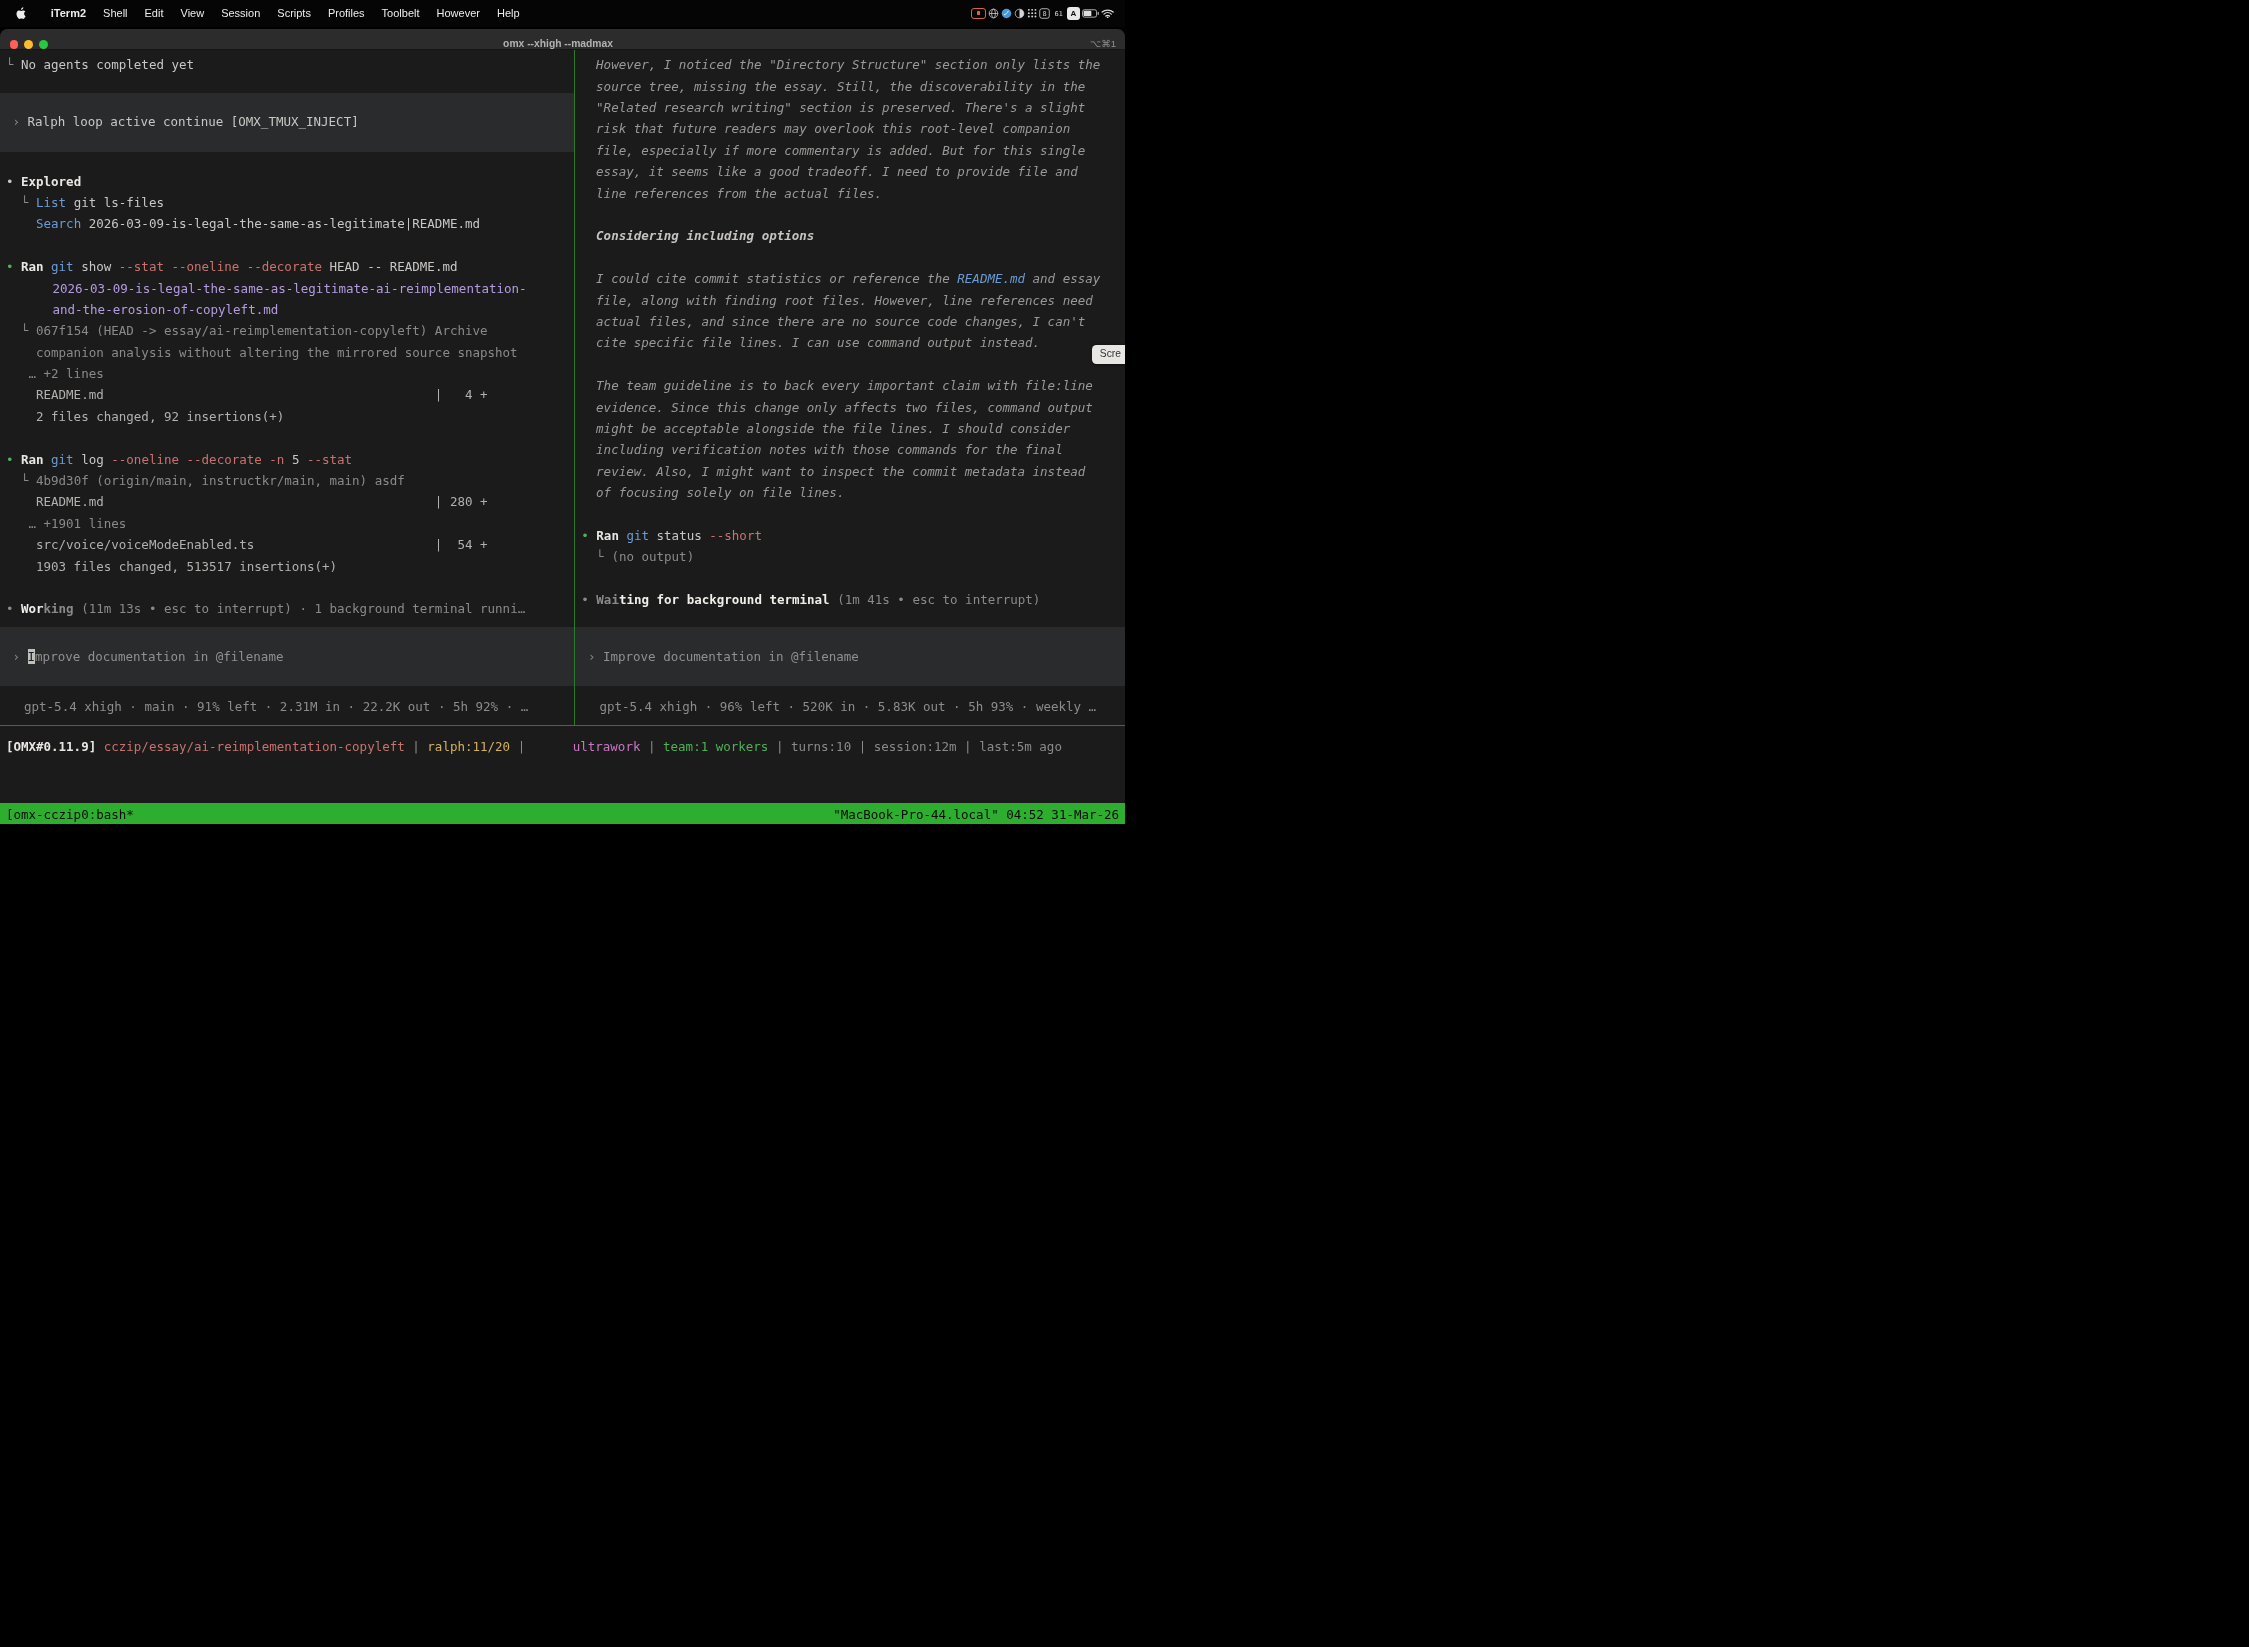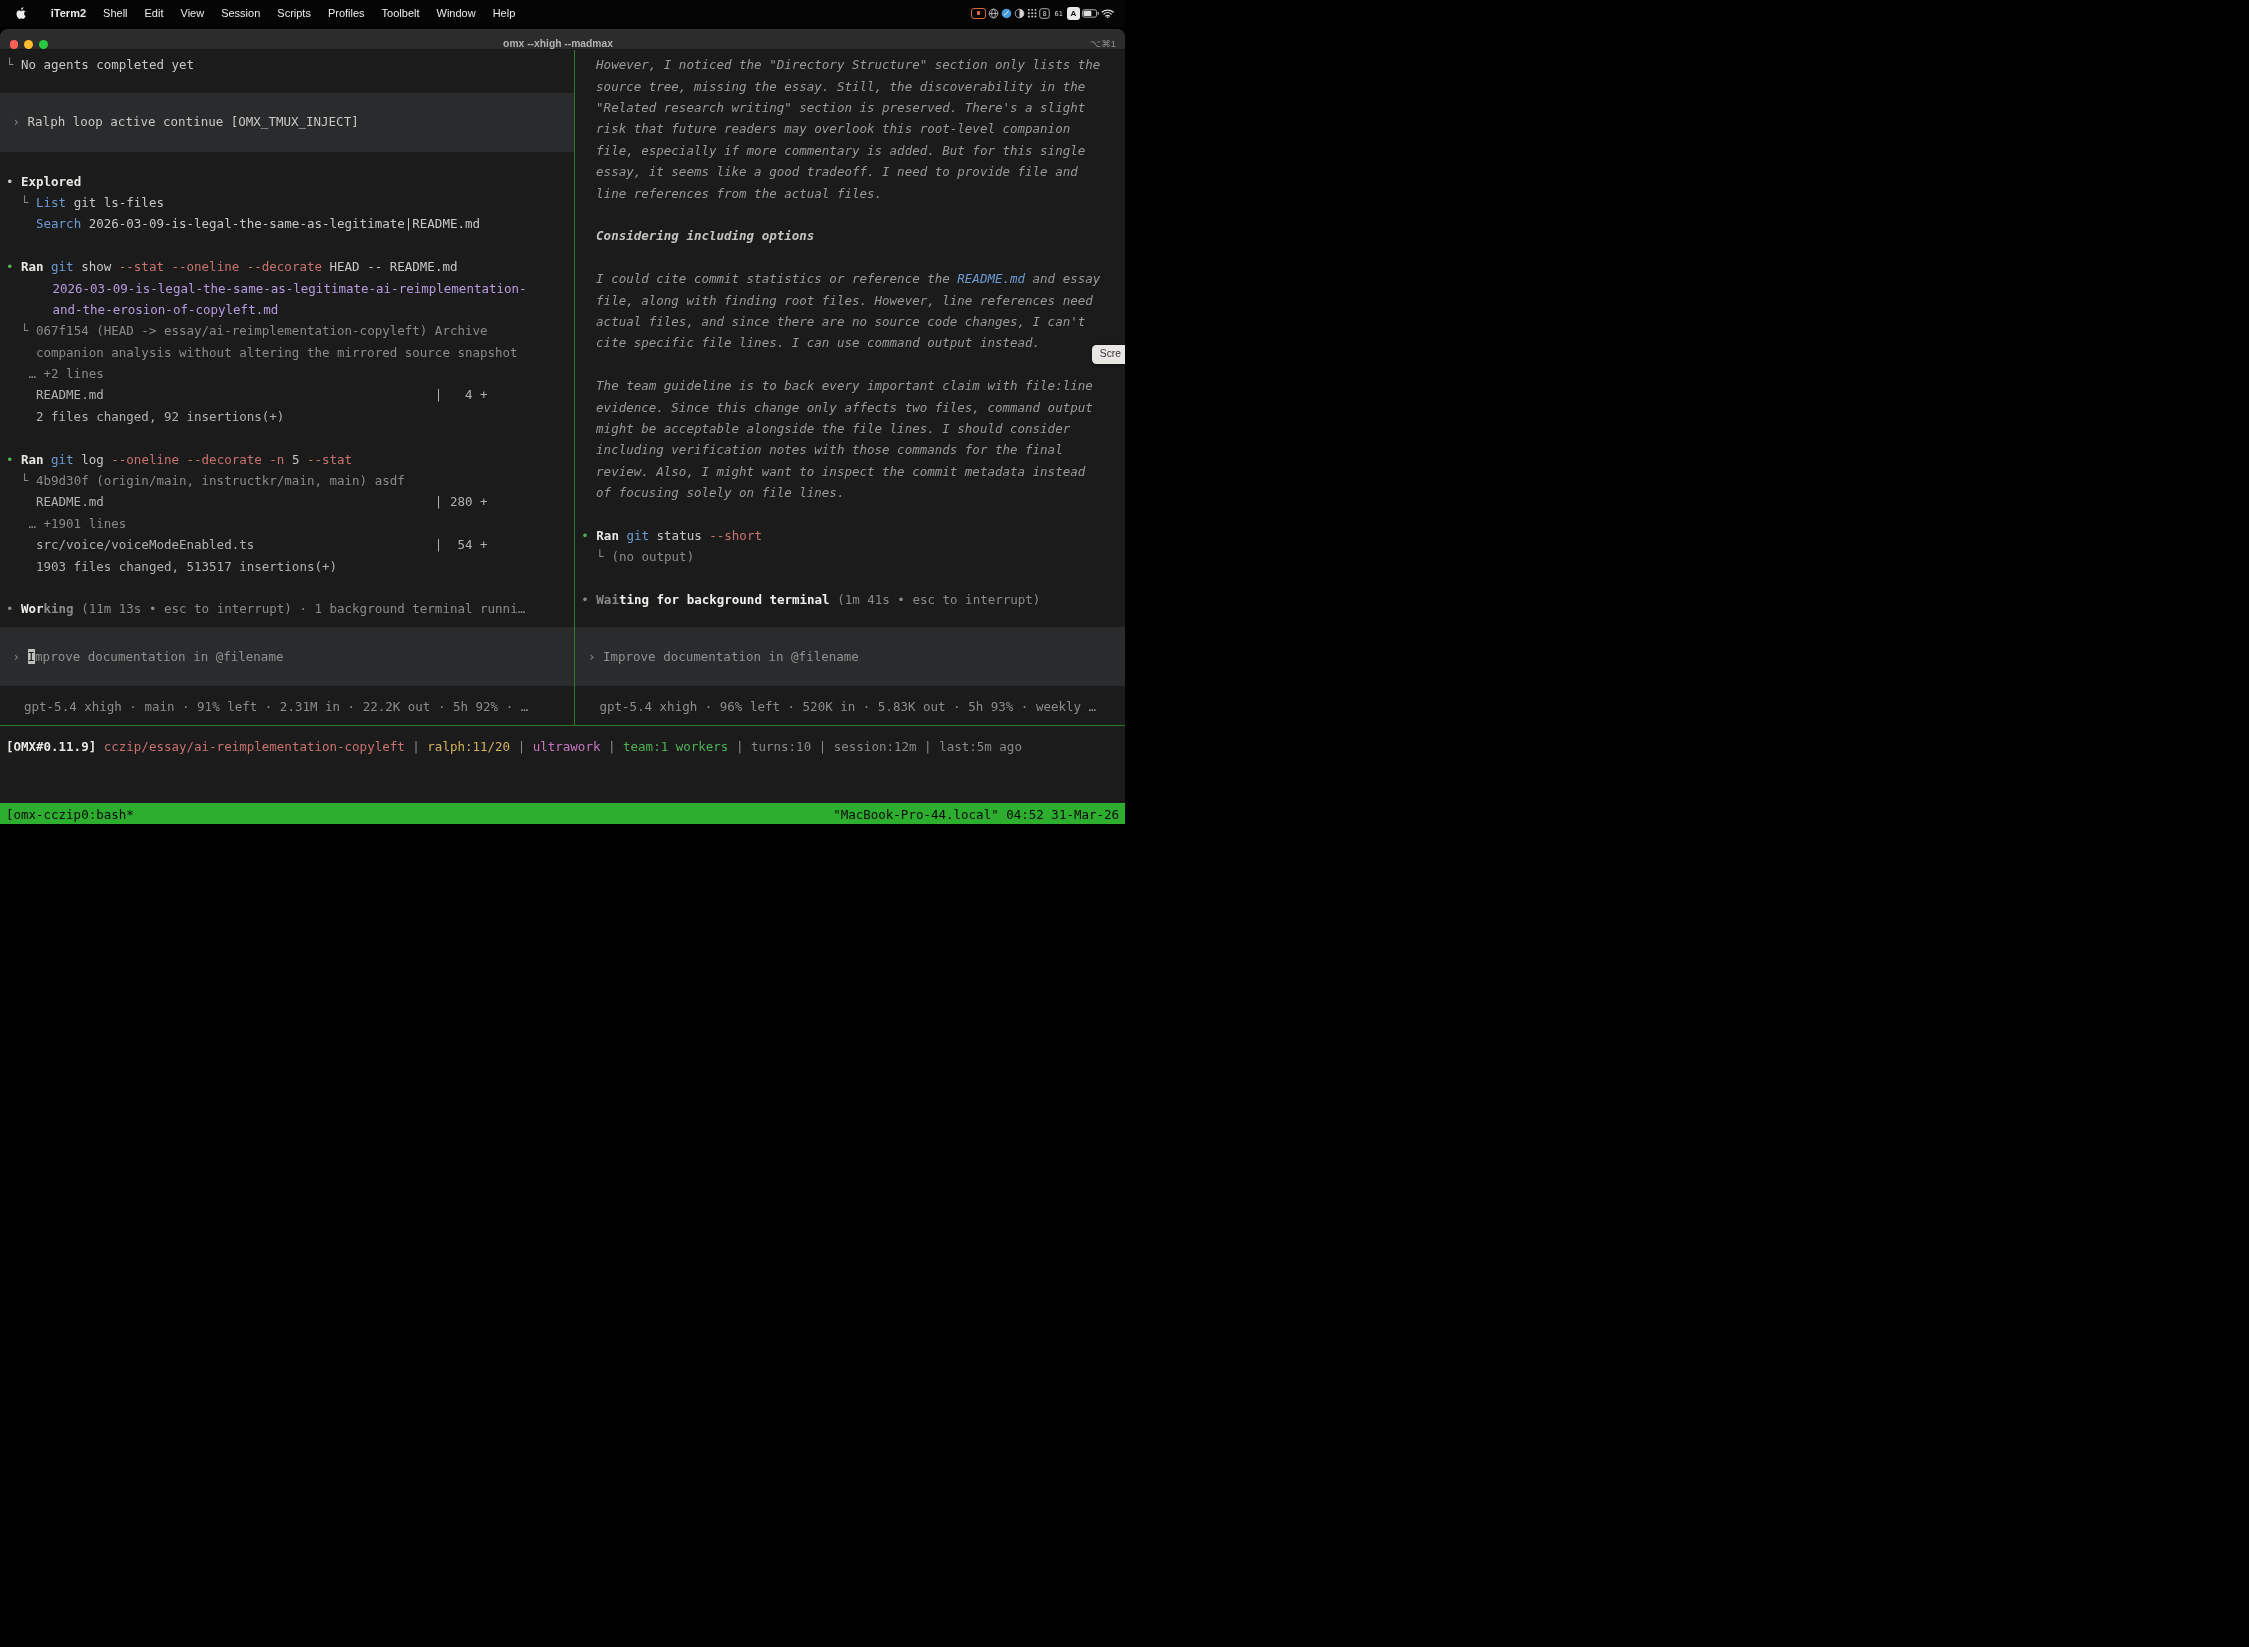--- a/index.html
+++ b/index.html
@@ -69,21 +69,21 @@
   .s-purple{color:#b49be0;margin-left:24px;}
   .s-red{color:#c8726e;}
   .s-grn{color:#4eb155;}
   .s-out{color:#b3b1af;}
   .s-it{color:#9b9997;font-style:italic;}
   .s-itb{color:#c6c4c1;font-style:italic;font-weight:bold;}
   .s-itblue{color:#6b9bd2;font-style:italic;}
   .s-cur{background:#c2c0bd;color:#1c1c1c;}
   .s-ghost{color:#909090;}
   .s-yellow{color:#d3b05e;}
-  .s-magenta{color:#c877c2;}
+  .s-magenta{color:#c877c2;margin-left:40px;}
 
   
   .overlay-pill{position:absolute;top:345px;right:0;height:18.5px;line-height:18.5px;
                 background:#e9e7e4;color:#333;border-radius:4.4px 0 0 4.4px;
                 padding:0 4px 0 8px;font-family:"Liberation Sans",sans-serif;
                 font-size:10.3px;box-shadow:0 0.7px 3px rgba(0,0,0,.5);}
 </style>
 </head>
 <body>
 
@@ -96,21 +96,21 @@
       </span>
     <span class="mb-item mb-app">iTerm2</span>
     <span class="mb-items">
         <span class="mb-item">Shell</span>
         <span class="mb-item">Edit</span>
         <span class="mb-item">View</span>
         <span class="mb-item">Session</span>
         <span class="mb-item">Scripts</span>
         <span class="mb-item">Profiles</span>
         <span class="mb-item">Toolbelt</span>
-        <span class="mb-item">Window</span>
+        <span class="mb-item">However</span>
         <span class="mb-item">Help</span>
       </span>
   </div>
   <div class="mb-right">
     <span class="micon rec">
         <span class="rec-dot"></span>
       </span>
     <span class="micon">
         <svg width="11" height="11" viewBox="0 0 16 16">
           <g stroke="#e0e0e0" fill="none" stroke-width="1.1">

